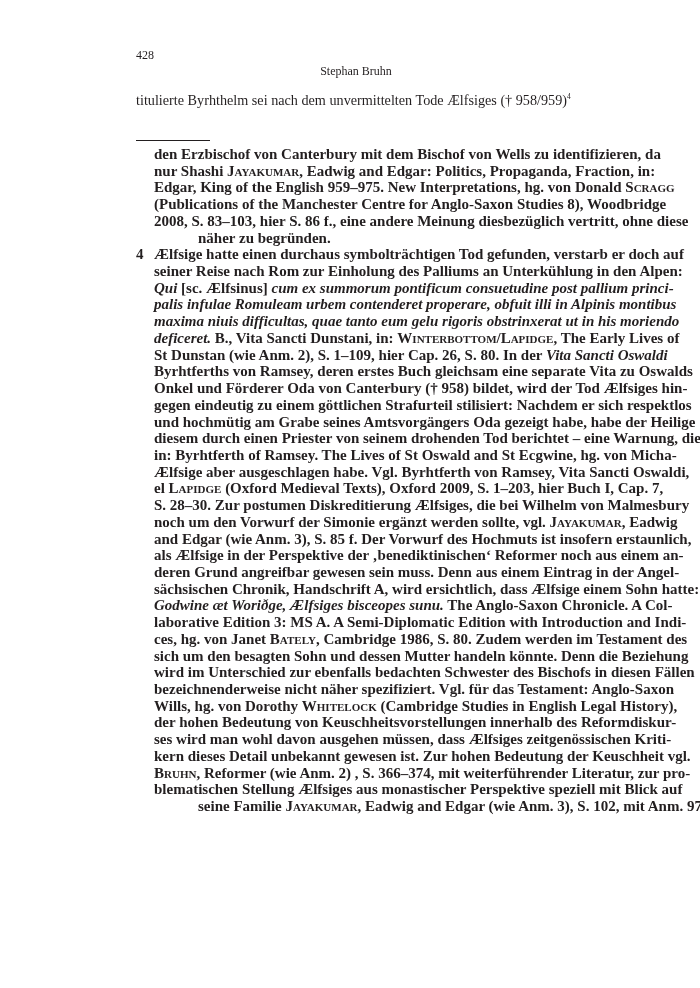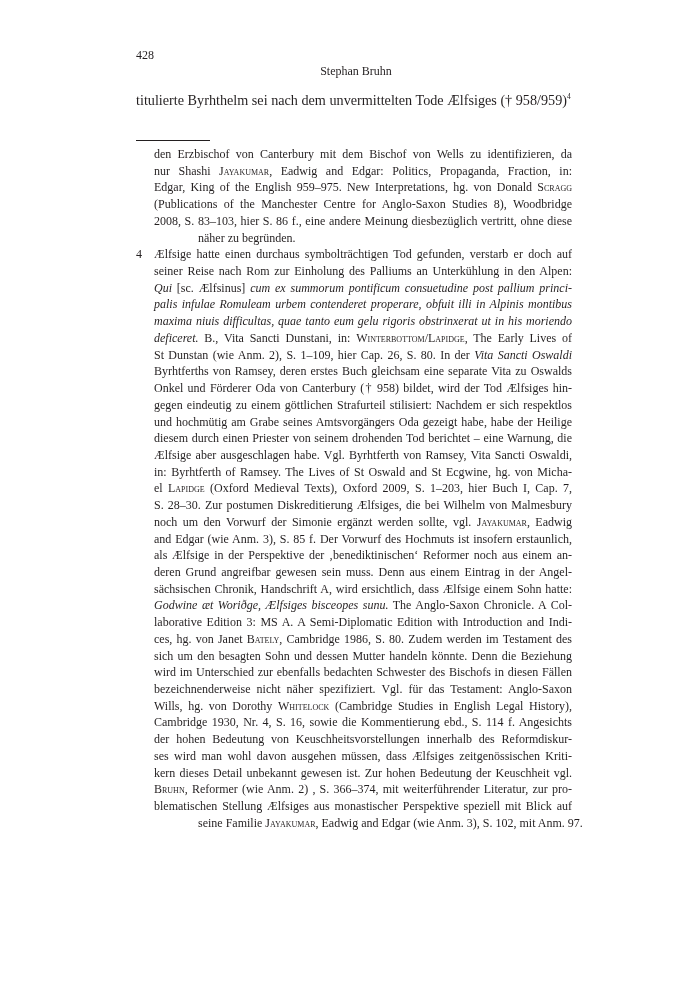--- a/index.html
+++ b/index.html
@@ -4,21 +4,21 @@
   <style>
     html, body { margin: 0; padding: 0; background: #ffffff; }
     body { width: 700px; height: 988px; position: relative; overflow: hidden;
       font-family: "Liberation Serif", "DejaVu Serif", serif; color: #231f20; }
     .header { position: absolute; top: 48px; left: 136px; width: 440px; height: 20px; font-size: 12px; }
     .pageno { position: absolute; left: 0; top: 0; }
     .running { position: absolute; left: 0; right: 0; top: 0; text-align: center; margin-top: 16px; }
     .bodyline { position: absolute; top: 92px; left: 136px; width: 480px; font-size: 14.2px; white-space: nowrap; }
     .bodyline sup { font-size: 7.5px; vertical-align: 6px; }
     .rule { position: absolute; top: 140px; left: 136px; width: 74px; height: 0; border-top: 1px solid #231f20; }
-    .notes { position: absolute; top: 146px; left: 136px; width: 436px; font-size: 12px; line-height: 16.72px; }
+    .notes { position: absolute; top: 146px; left: 136px; width: 436px; font-size: 15px; line-height: 16.72px; font-weight: bold; }
     .note { position: relative; padding-left: 18px; text-align: justify; }
     .note .num { position: absolute; left: 0; top: 0; }
     .ln { display: block; text-align: justify; text-align-last: justify; white-space: nowrap; }
     .ln.last { text-align-last: left; margin-left: 44px; }
     .sc { font-variant: small-caps; }
     i { font-style: italic; }
   </style>
 </head>
 <body>
 
@@ -49,37 +49,36 @@
       <span class="ln"><i>Qui</i><span> [sc. Ælfsinus] </span><i>cum ex summorum pontificum consuetudine post pallium princi-</i></span>
       <span class="ln"><i>palis infulae Romuleam urbem contenderet properare, obfuit illi in Alpinis montibus</i></span>
       <span class="ln"><i>maxima niuis difficultas, quae tanto eum gelu rigoris obstrinxerat ut in his moriendo</i></span>
       <span class="ln"><i>deficeret.</i><span> B., Vita Sancti Dunstani, in: </span><span class="sc">Winterbottom/Lapidge</span><span>, The Early Lives of</span></span>
       <span class="ln"><span>St Dunstan (wie Anm. 2), S. 1–109, hier Cap. 26, S. 80. In der </span><i>Vita Sancti Oswaldi</i></span>
       <span class="ln"><span>Byrhtferths von Ramsey, deren erstes Buch gleichsam eine separate Vita zu Oswalds</span></span>
       <span class="ln"><span>Onkel und Förderer Oda von Canterbury († 958) bildet, wird der Tod Ælfsiges hin-</span></span>
       <span class="ln"><span>gegen eindeutig zu einem göttlichen Strafurteil stilisiert: Nachdem er sich respektlos</span></span>
       <span class="ln"><span>und hochmütig am Grabe seines Amtsvorgängers Oda gezeigt habe, habe der Heilige</span></span>
       <span class="ln"><span>diesem durch einen Priester von seinem drohenden Tod berichtet – eine Warnung, die</span></span>
+      <span class="ln"><span>in: Byrhtferth of Ramsey. The Lives of St Oswald and St Ecgwine, hg. von Micha-</span></span>
       <span class="ln"><span>Ælfsige aber ausgeschlagen habe. Vgl. Byrhtferth von Ramsey, Vita Sancti Oswaldi,</span></span>
-      <span class="ln"><span>in: Byrhtferth of Ramsey. The Lives of St Oswald and St Ecgwine, hg. von Micha-</span></span>
       <span class="ln"><span>el </span><span class="sc">Lapidge</span><span> (Oxford Medieval Texts), Oxford 2009, S. 1–203, hier Buch I, Cap. 7,</span></span>
       <span class="ln"><span>S. 28–30. Zur postumen Diskreditierung Ælfsiges, die bei Wilhelm von Malmesbury</span></span>
       <span class="ln"><span>noch um den Vorwurf der Simonie ergänzt werden sollte, vgl. </span><span class="sc">Jayakumar</span><span>, Eadwig</span></span>
       <span class="ln"><span>and Edgar (wie Anm. 3), S. 85 f. Der Vorwurf des Hochmuts ist insofern erstaunlich,</span></span>
       <span class="ln"><span>als Ælfsige in der Perspektive der ‚benediktinischen‘ Reformer noch aus einem an-</span></span>
       <span class="ln"><span>deren Grund angreifbar gewesen sein muss. Denn aus einem Eintrag in der Angel-</span></span>
       <span class="ln"><span>sächsischen Chronik, Handschrift A, wird ersichtlich, dass Ælfsige einem Sohn hatte:</span></span>
       <span class="ln"><i>Godwine æt Woriðge, Ælfsiges bisceopes sunu.</i><span> The Anglo-Saxon Chronicle. A Col-</span></span>
       <span class="ln"><span>laborative Edition 3: MS A. A Semi-Diplomatic Edition with Introduction and Indi-</span></span>
       <span class="ln"><span>ces, hg. von Janet </span><span class="sc">Bately</span><span>, Cambridge 1986, S. 80. Zudem werden im Testament des</span></span>
       <span class="ln"><span>sich um den besagten Sohn und dessen Mutter handeln könnte. Denn die Beziehung</span></span>
       <span class="ln"><span>wird im Unterschied zur ebenfalls bedachten Schwester des Bischofs in diesen Fällen</span></span>
       <span class="ln"><span>bezeichnenderweise nicht näher spezifiziert. Vgl. für das Testament: Anglo-Saxon</span></span>
       <span class="ln"><span>Wills, hg. von Dorothy </span><span class="sc">Whitelock</span><span> (Cambridge Studies in English Legal History),</span></span>
-      <span class="ln"><span>Cambridge 1930, Nr. 4, S. 16, sowie die Kommentierung ebd., S. 114 f. Angesichts</span></span>
       <span class="ln"><span>der hohen Bedeutung von Keuschheitsvorstellungen innerhalb des Reformdiskur-</span></span>
       <span class="ln"><span>ses wird man wohl davon ausgehen müssen, dass Ælfsiges zeitgenössischen Kriti-</span></span>
       <span class="ln"><span>kern dieses Detail unbekannt gewesen ist. Zur hohen Bedeutung der Keuschheit vgl.</span></span>
       <span class="ln"><span class="sc">Bruhn</span><span>, Reformer (wie Anm. 2) , S. 366–374, mit weiterführender Literatur, zur pro-</span></span>
       <span class="ln"><span>blematischen Stellung Ælfsiges aus monastischer Perspektive speziell mit Blick auf</span></span>
       <span class="ln last"><span>seine Familie </span><span class="sc">Jayakumar</span><span>, Eadwig and Edgar (wie Anm. 3), S. 102, mit Anm. 97.</span></span>
     </div>
   </div>
 
 </body></html>

